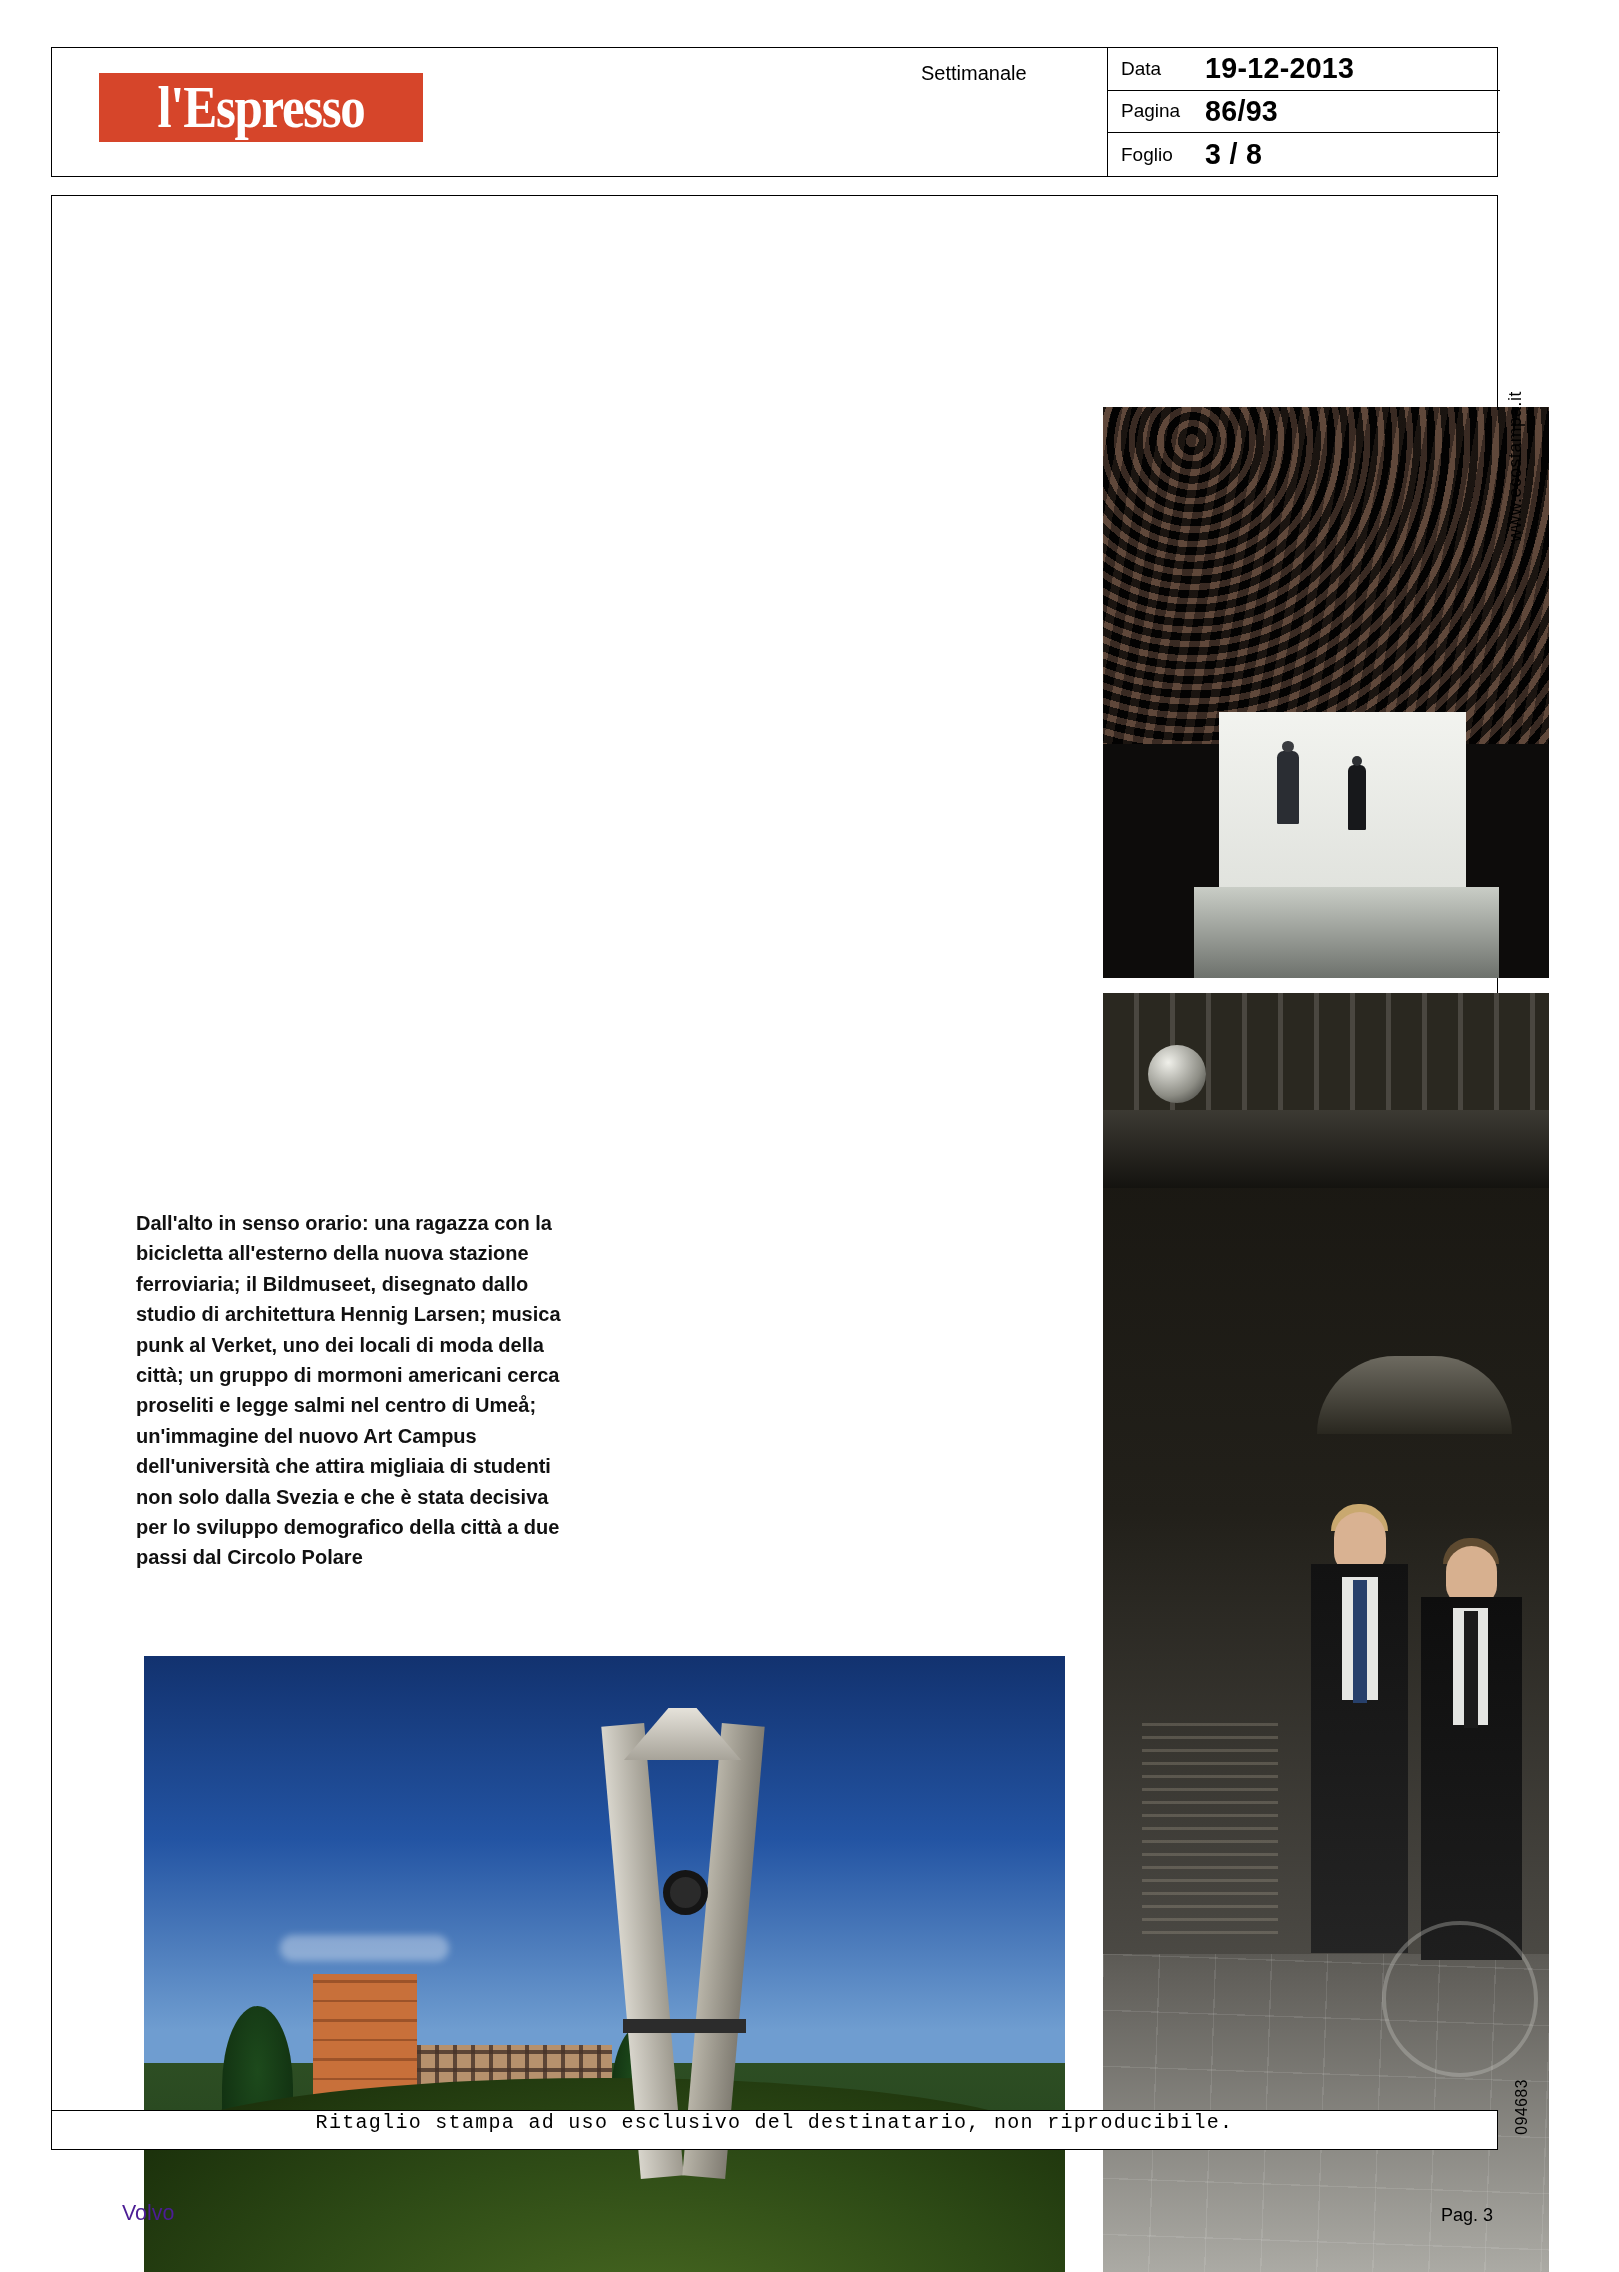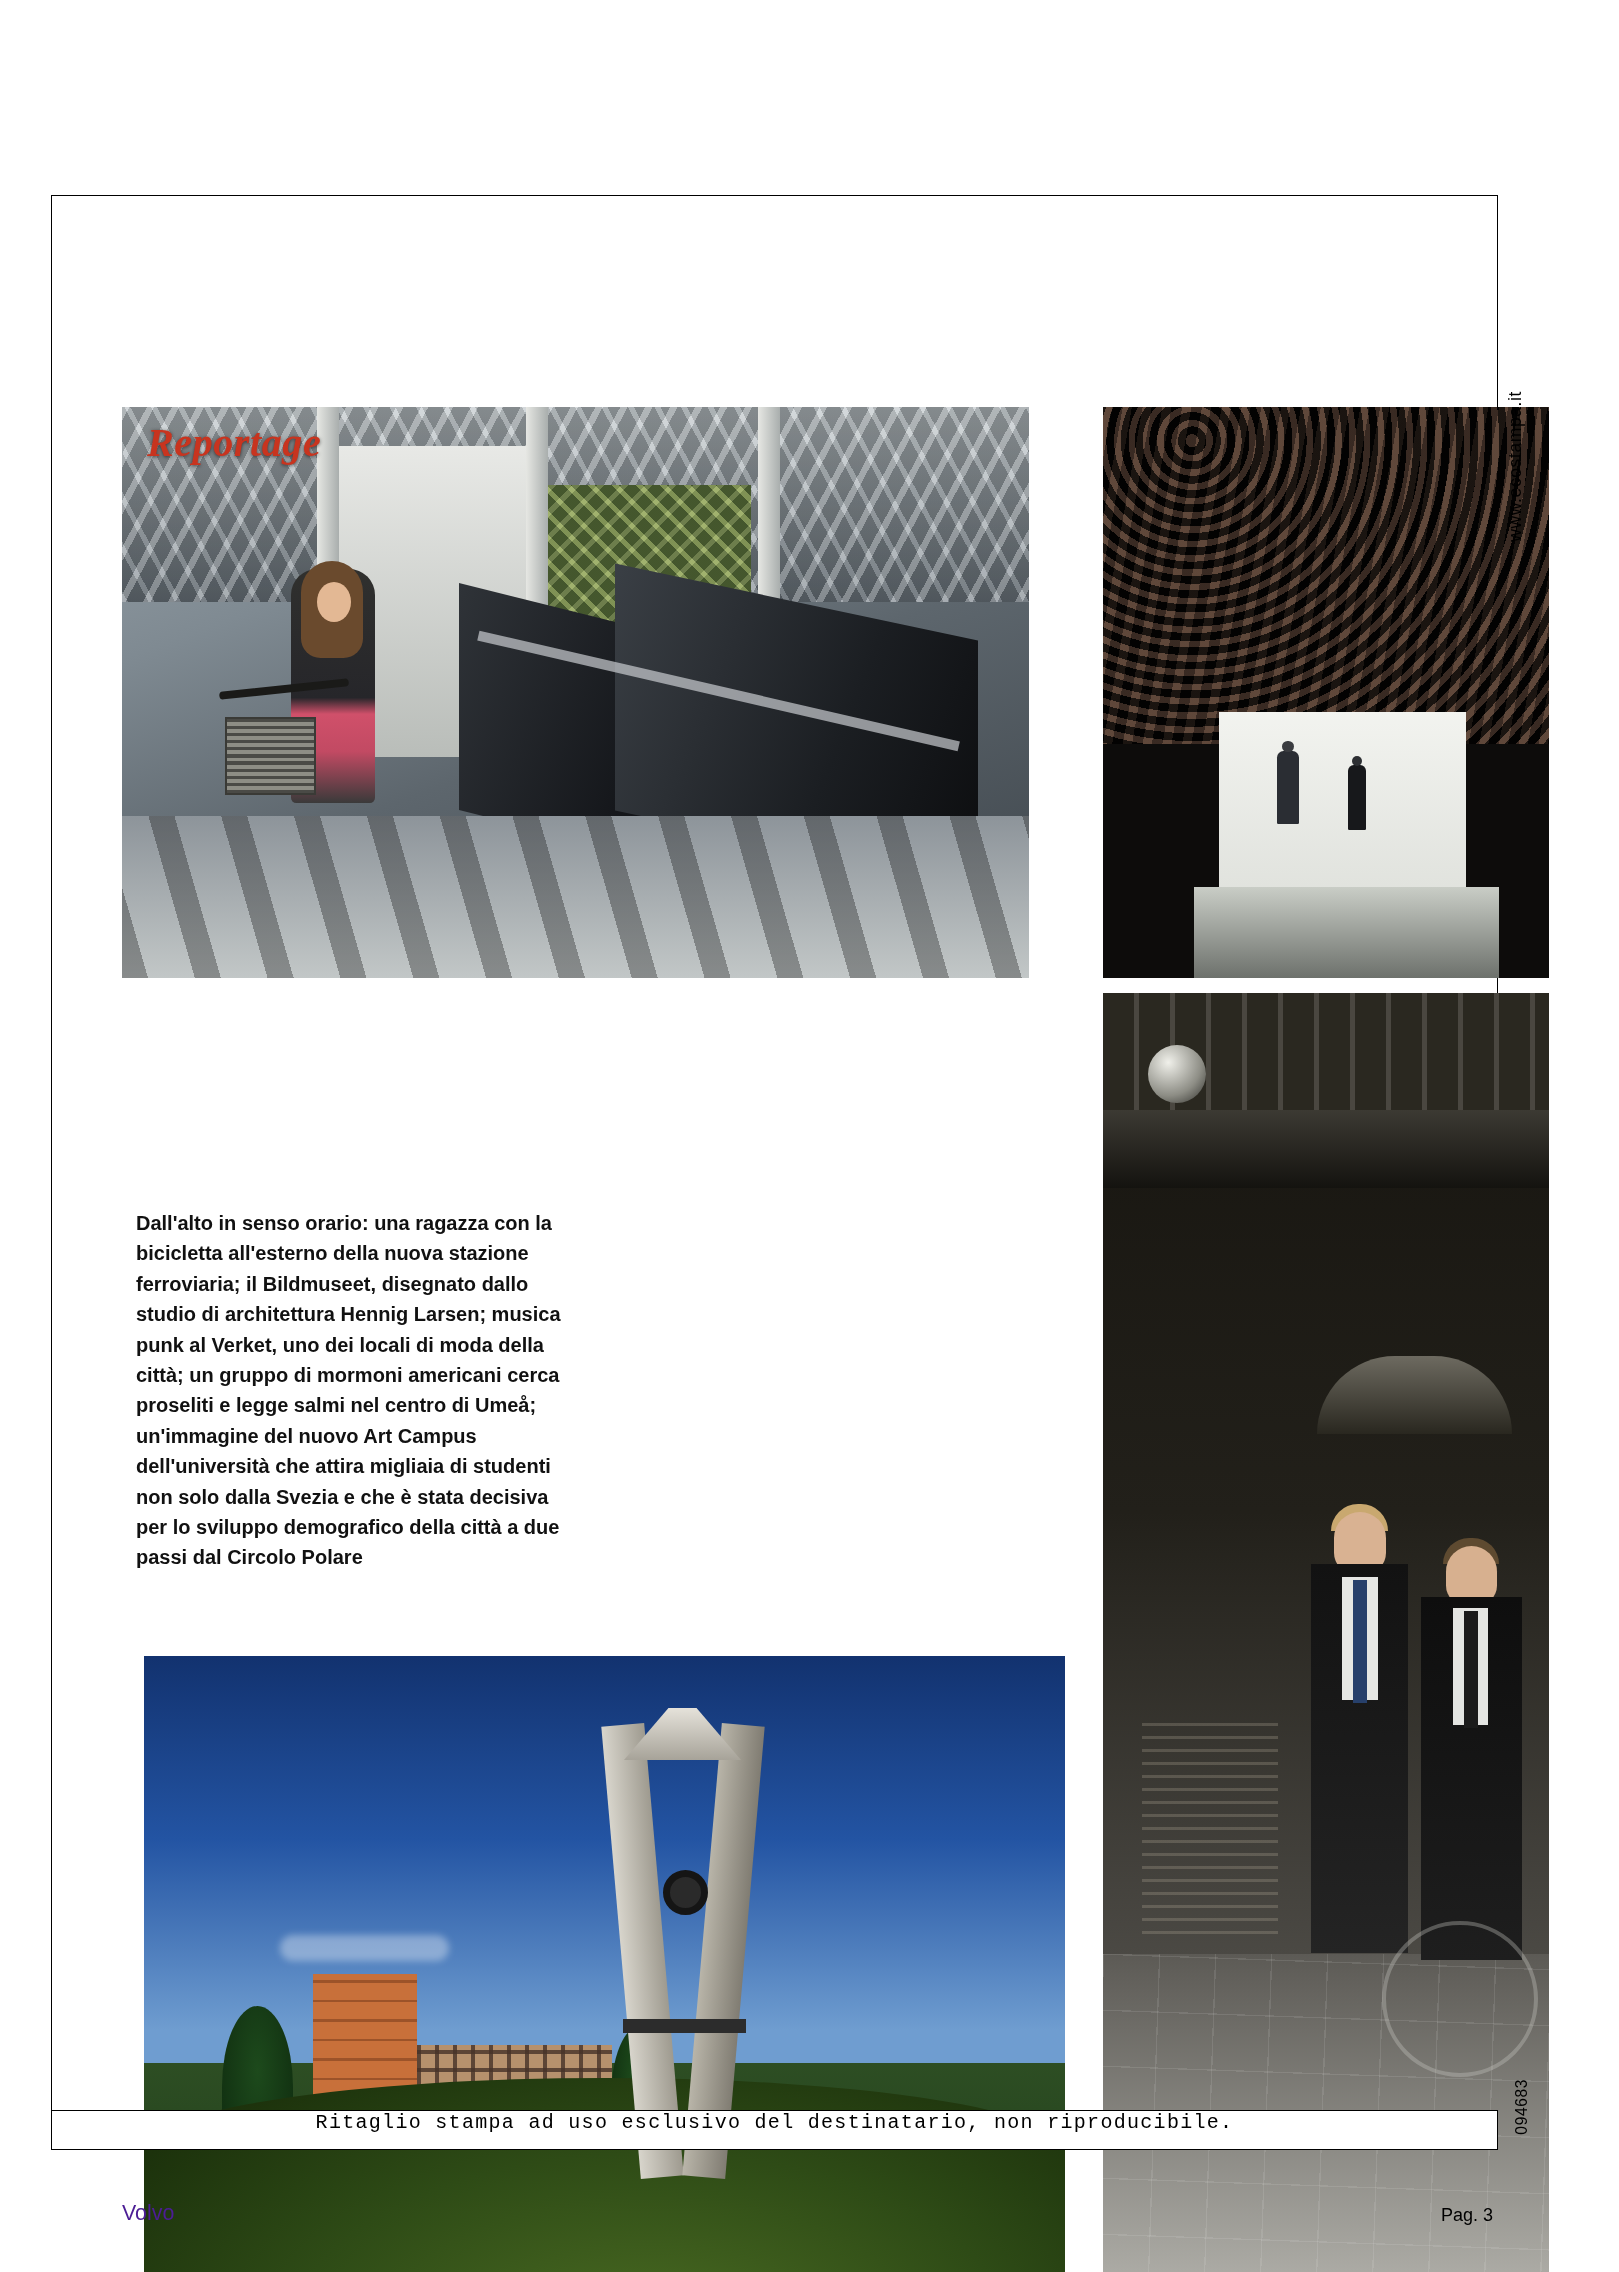--- a/index.html
+++ b/index.html
@@ -433,42 +433,48 @@
     font-size: 20px;
     line-height: 1.52;
     color: #111;
   }
 </style>
 </head>
 <body>
 
 <div class="page">
 
+  <div class="header-box">
+
+    <div class="masthead">
+      <span class="masthead-text">l'Espresso</span>
+    </div>
+
+    <div class="settimanale">
+      <span class="settimanale-label">Settimanale</span>
+    </div>
+
+    <div class="meta-table">
+      <div class="meta-row">
+        <span class="meta-key">Data</span>
+        <span class="meta-val">19-12-2013</span>
+      </div>
+      <div class="meta-row">
+        <span class="meta-key">Pagina</span>
+        <span class="meta-val">86/93</span>
+      </div>
+      <div class="meta-row">
+        <span class="meta-key">Foglio</span>
+        <span class="meta-val">3 / 8</span>
+      </div>
+    </div>
+  </div>
 
   <div class="clip-frame">
 
-    <div class="photo" id="photo-station">
-      <div class="ceiling"></div>
-      <div class="wall"></div>
-      <div class="glass"></div>
-      <div class="pillar p1"></div>
-      <div class="pillar p2"></div>
-      <div class="pillar p3"></div>
-      <div class="escalator1"></div>
-      <div class="escalator2"></div>
-      <div class="rail"></div>
-      <div class="floor"></div>
-      <div class="floorshadow"></div>
-      <div class="girl-body"></div>
-      <div class="girl-hair"></div>
-      <div class="girl-face"></div>
-      <div class="handlebar"></div>
-      <div class="basket"></div>
-      <div class="reportage">Reportage</div>
-    </div>
 
     <div class="photo" id="photo-museum">
       <div class="ceilingtex"></div>
       <div class="lightwall"></div>
       <div class="floorlight"></div>
       <div class="figA"></div>
       <div class="figB"></div>
     </div>
 
     <div class="photo" id="photo-mormons">

